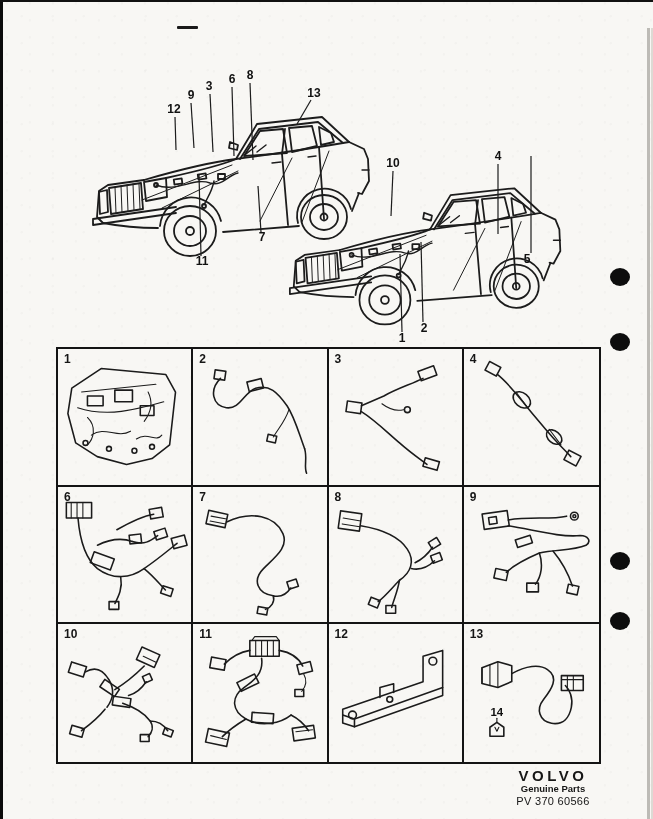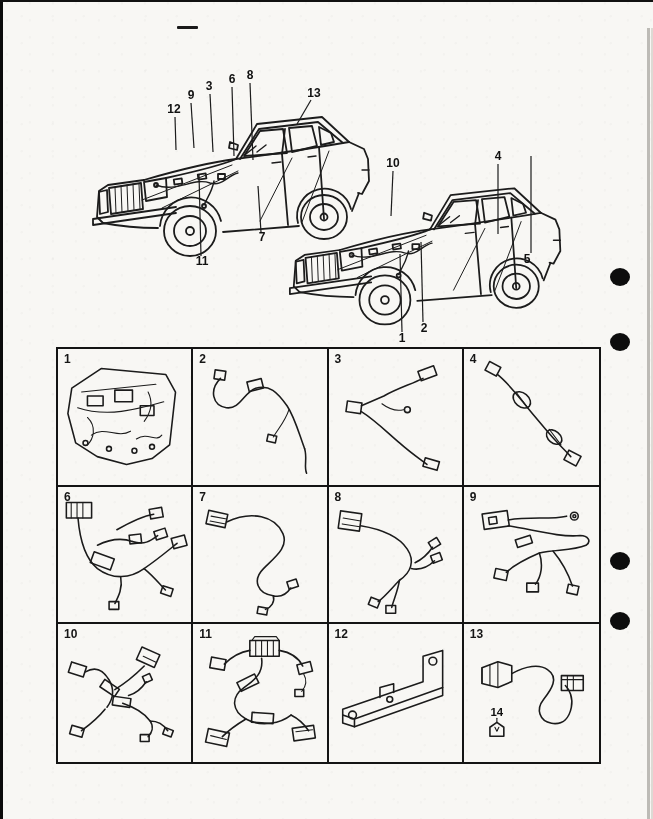--- a/index.html
+++ b/index.html
@@ -338,14 +338,19 @@
         <path class="t" d="M104,52 V67 M110,52 V67 M98,56 h22"></path>
         <text x="33" y="93">14</text>
         <path class="t" d="M33,95 L33,99"></path>
         <path d="M26,104 L33,99 L40,104 L40,113 L26,113 Z"></path>
         <path class="t" d="M31,104 l2,4 l2,-4"></path>
       </svg>
     </div>
 
   </div>
 
+  <div class="footer">
+    <div class="brand">VOLVO</div>
+    <div class="gp">Genuine Parts</div>
+    <div class="pn">PV 370 60566</div>
+  </div>
 
 </div>
 
 </body></html>

